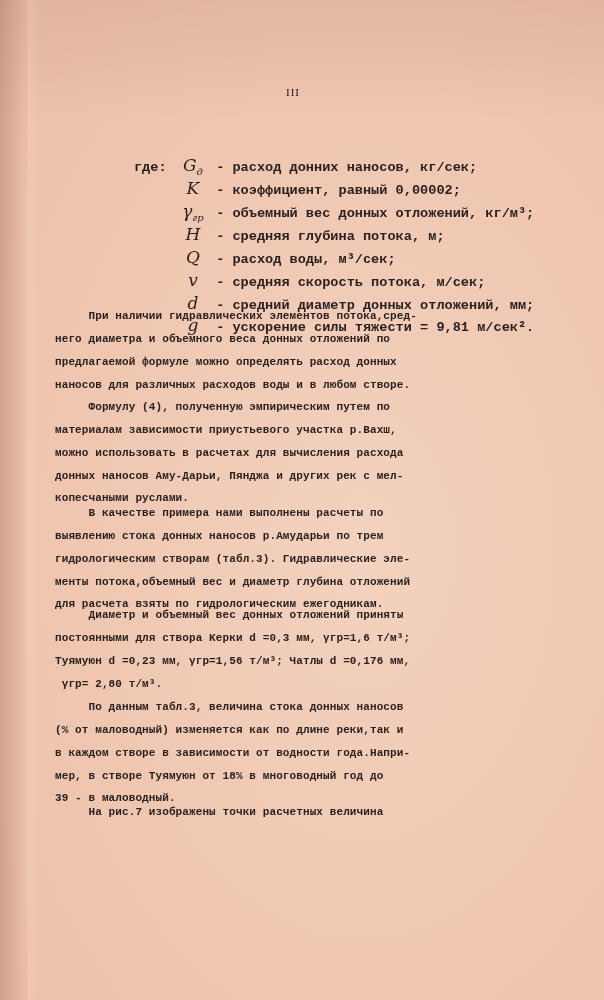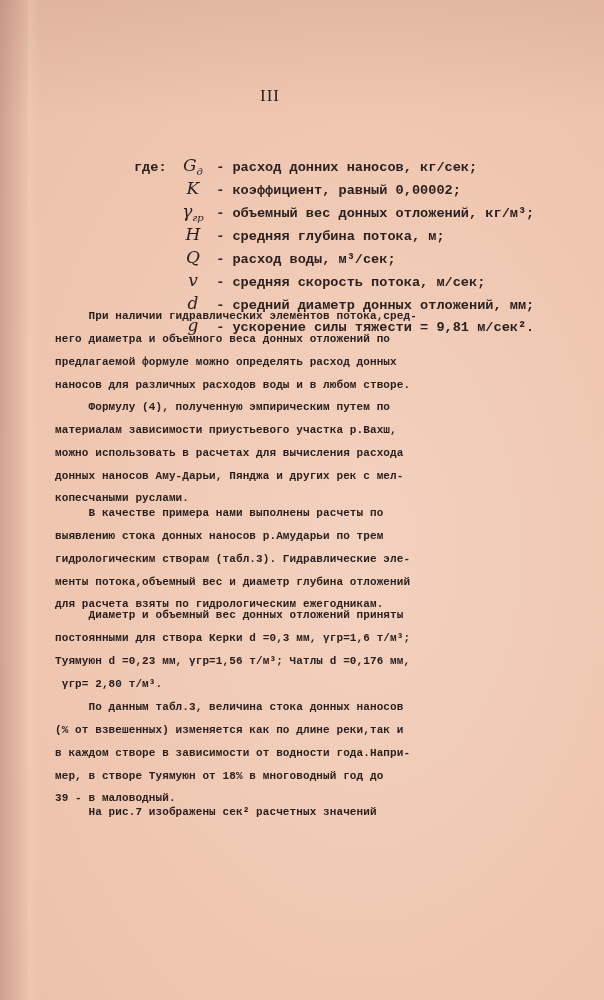--- a/index.html
+++ b/index.html
@@ -22,23 +22,24 @@
         linear-gradient(to right, rgba(150,100,90,0.35) 0px, rgba(240,210,195,0.0) 28px, rgba(245,220,205,0.25) 14px, rgba(0,0,0,0) 40px),
         linear-gradient(to bottom, rgba(160,110,100,0.15) 0px, rgba(0,0,0,0) 120px),
         radial-gradient(ellipse at 60% 55%, #f3d2bf 0%, #efc6b0 60%, #eabfa8 100%);
     }
     .page-number {
       position: absolute;
       top: 86px;
       left: 0;
       width: 540px;
       text-align: center;
-      font-size: 17px;
+      font-size: 11px;
       letter-spacing: 1px;
       font-family: "Liberation Serif", "DejaVu Serif", serif;
+      padding-left: 23px;
     }
     .text-line {
       position: absolute;
       left: 55px;
       font-size: 11px;
       white-space: pre;
       font-weight: bold;
       letter-spacing: 0.1px;
     }
     .legend-row {
@@ -123,23 +124,23 @@
 
   <div>
     <div class="text-line" style="top:609px;">     Диаметр и объемный вес донных отложений приняты</div>
     <div class="text-line" style="top:632px;">постоянными для створа Керки d =0,3 мм, γгр=1,6 т/м³;</div>
     <div class="text-line" style="top:655px;">Туямуюн d =0,23 мм, γгр=1,56 т/м³; Чатлы d =0,176 мм,</div>
     <div class="text-line" style="top:678px;"> γгр= 2,80 т/м³.</div>
   </div>
 
   <div>
     <div class="text-line" style="top:701px;">     По данным табл.3, величина стока донных наносов</div>
-    <div class="text-line" style="top:724px;">(% от взвешенных) изменяется как по длине реки,так и</div>
+    <div class="text-line" style="top:724px;">(% от маловодный) изменяется как по длине реки,так и</div>
     <div class="text-line" style="top:747px;">в каждом створе в зависимости от водности года.Напри-</div>
     <div class="text-line" style="top:770px;">мер, в створе Туямуюн от 18% в многоводный год до</div>
     <div class="text-line" style="top:792px;">39 - в маловодный.</div>
   </div>
 
   <div>
-    <div class="text-line" style="top:806px;">     На рис.7 изображены сек² расчетных значений</div>
+    <div class="text-line" style="top:806px;">     На рис.7 изображены точки расчетных величина</div>
   </div>
 
 </div>
 
 </body></html>

